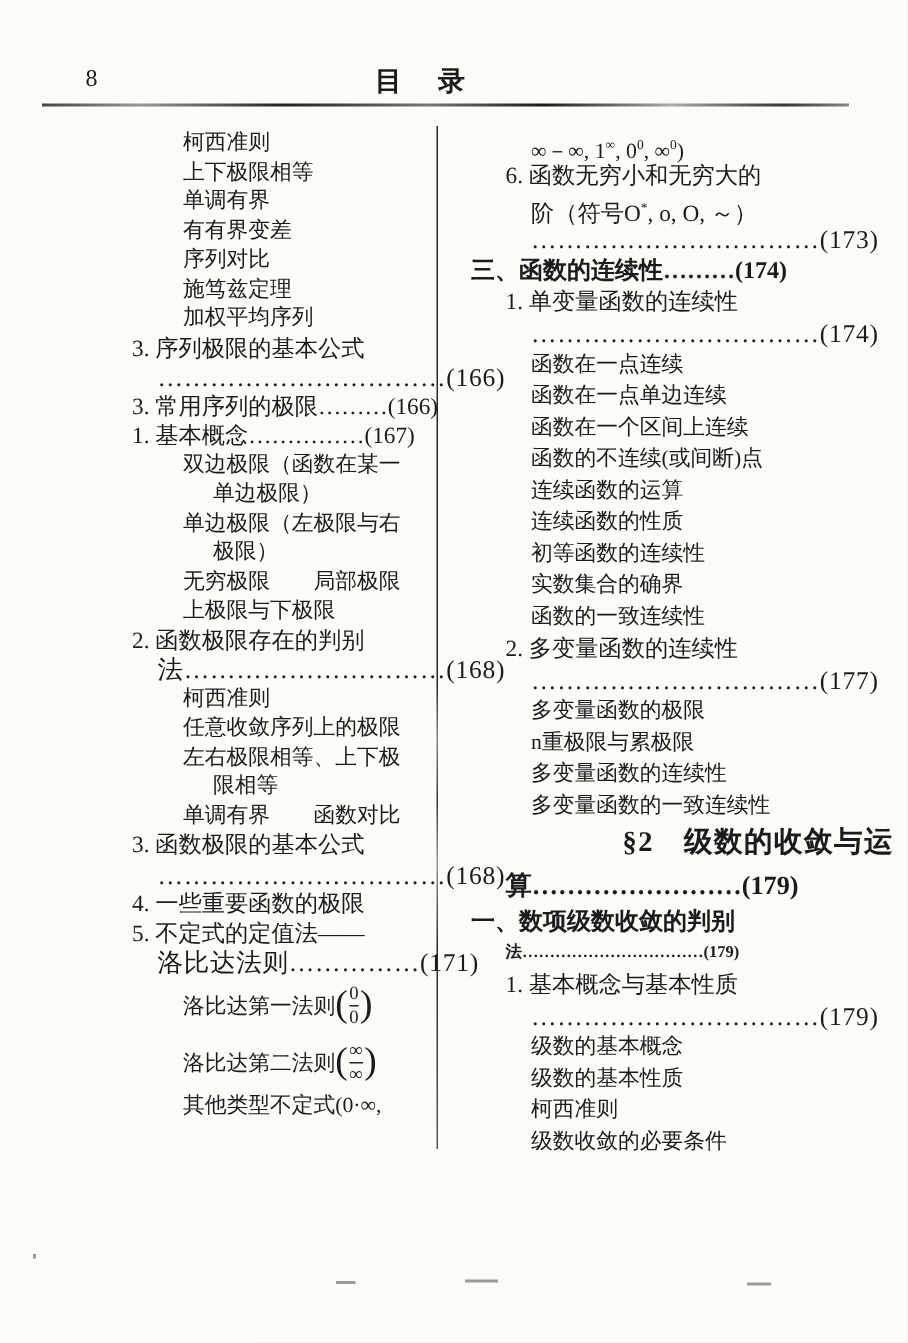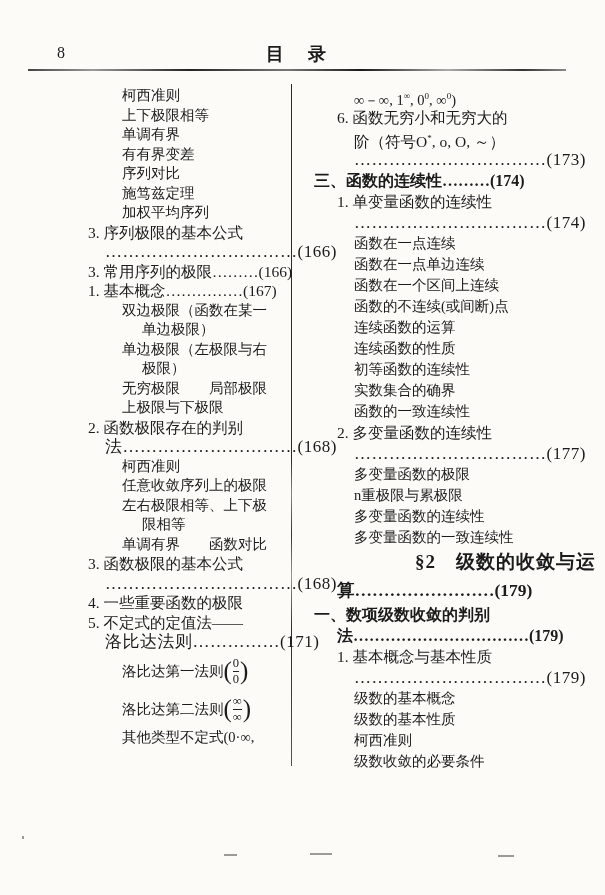--- a/index.html
+++ b/index.html
@@ -3,38 +3,38 @@
 <meta charset="utf-8">
 <style>
   html,body{margin:0;padding:0;background:#e8e8e6;}
   .page{
     position:relative;width:605px;height:895px;margin:0 auto;
     background:#fcfbf8;overflow:hidden;
     font-family:"Liberation Serif","DejaVu Serif",serif;
     color:#1b1b1b;
   }
   .page-number{position:absolute;left:57px;top:44px;font-size:16px;}
-  .header-title{position:absolute;left:266px;top:42px;font-size:18px;font-weight:700;letter-spacing:24px;}
+  .header-title{position:absolute;left:250px;top:42px;font-size:18px;font-weight:700;letter-spacing:24px;}
   .header-rule{
     position:absolute;left:28px;top:69px;width:538px;height:2px;
     background:linear-gradient(90deg,#444 0%,#999 12%,#222 30%,#777 48%,#1a1a1a 62%,#aaa 78%,#333 92%,#888 100%);
   }
   .col-divider{
     position:absolute;left:291px;top:84px;width:1px;height:682px;
     background:linear-gradient(180deg,#2a2a2a 0%,#2a2a2a 55%,#888 60%,#333 66%,#999 72%,#2a2a2a 80%,#555 100%);
   }
   .col{position:absolute;top:86px;}
   .col-left{left:55px;width:238px;}
   .col-right{left:296px;width:300px;}
   .line{white-space:nowrap;height:19.5px;line-height:19.5px;font-size:14.5px;}
   .col-right .line{height:21px;line-height:21px;}
   .line.item{font-size:15.5px;}
   .line.leader{font-size:17px;letter-spacing:.5px;}
   .line.head{font-size:16px;font-weight:700;}
-  .line.head-leader{font-size:16px;font-weight:700;}
+  .line.head-leader{font-size:11px;font-weight:700;}
   .line.chapter{font-size:19px;height:28px;line-height:28px;font-weight:600;letter-spacing:1px;text-align:right;}
   .line.chapter-cont{font-size:17.5px;height:28px;line-height:28px;font-weight:600;}
   .line.has-frac{height:38px;line-height:38px;}
   
   .col-left .ind-l1{padding-left:5px;}
   .col-left .ind-l2{padding-left:33px;}
   .col-left .ind-l2c{padding-left:50px;}
   .col-left .ind-l3{padding-left:67px;}
   .col-left .ind-l4{padding-left:87px;}
   

